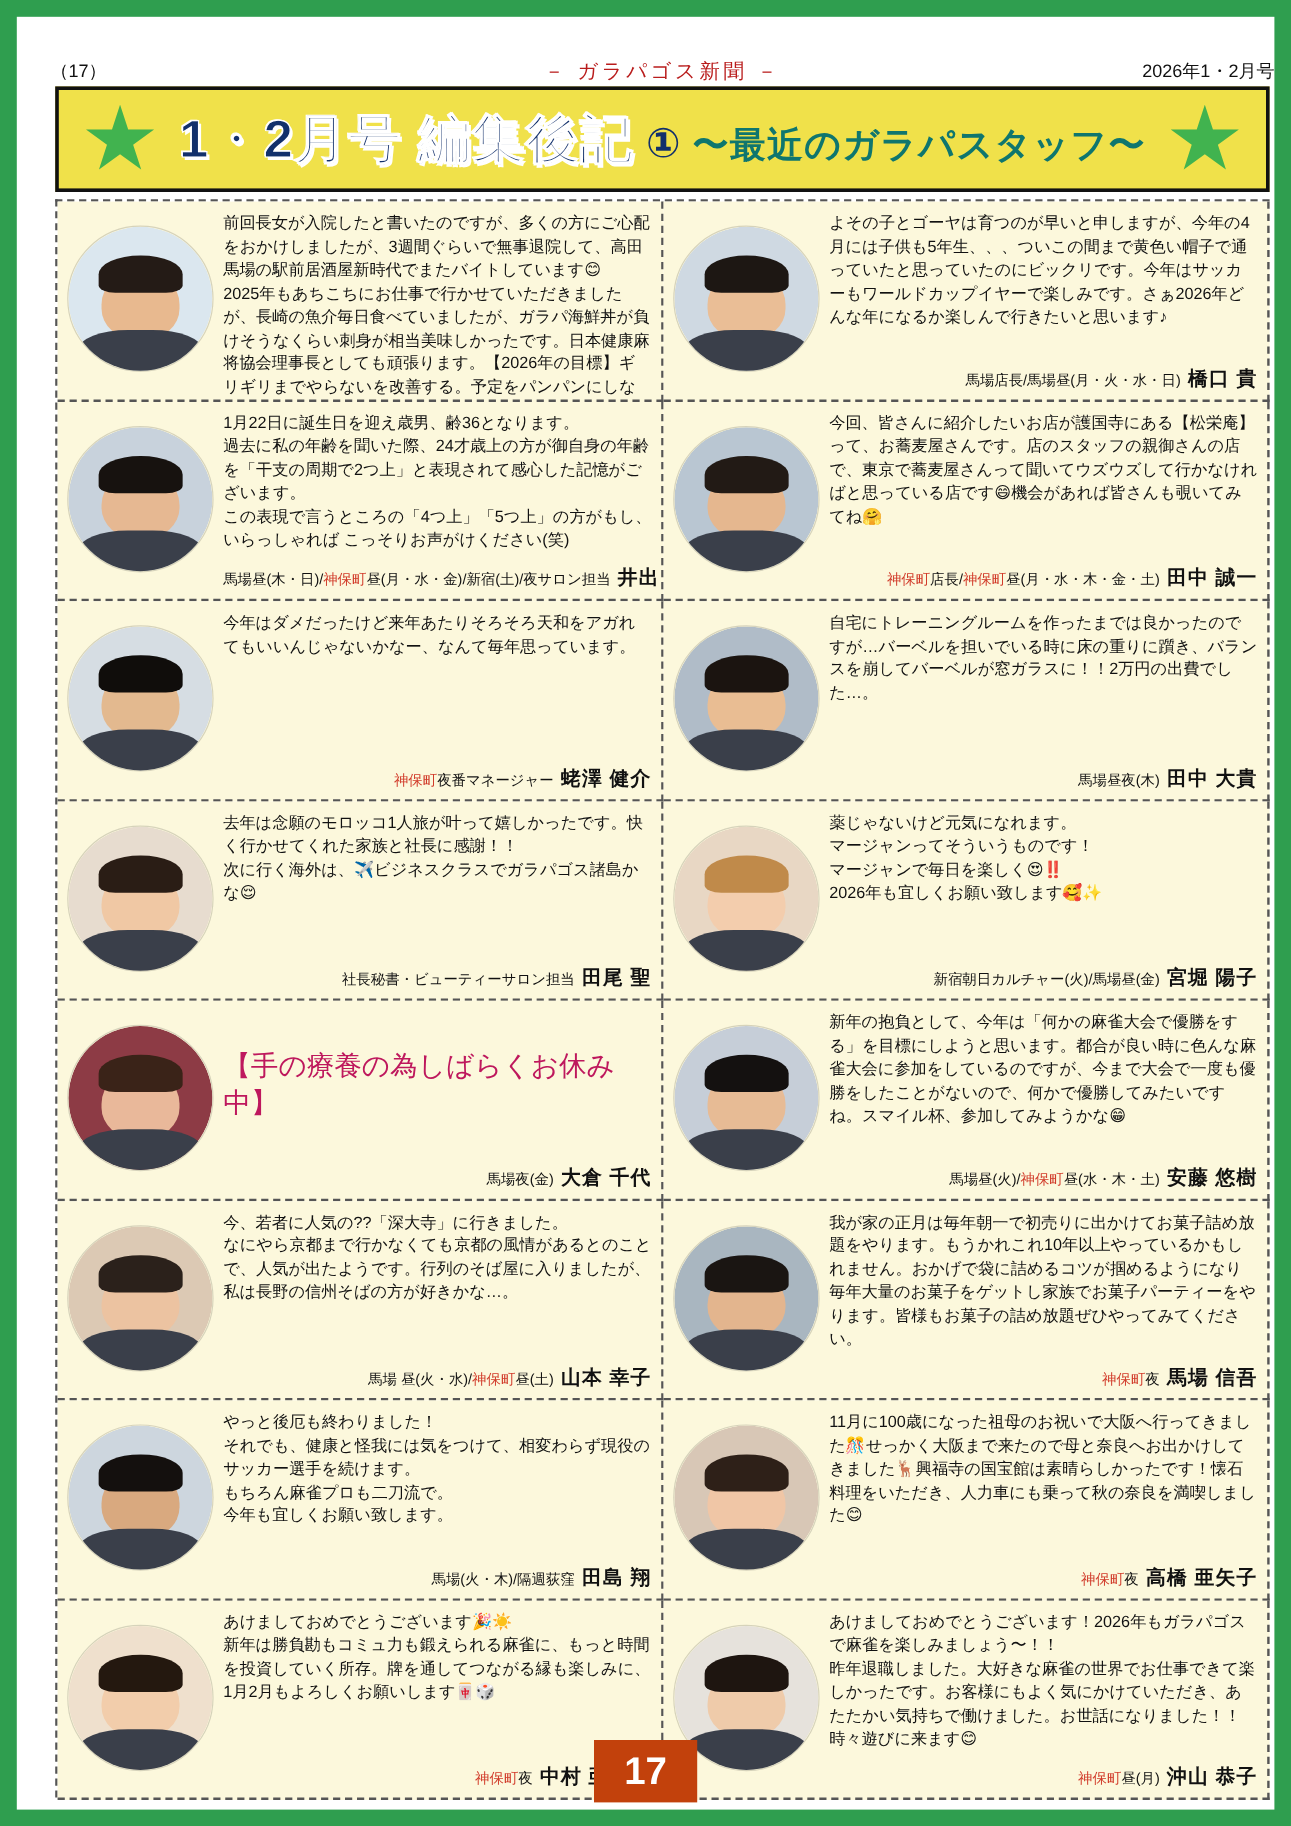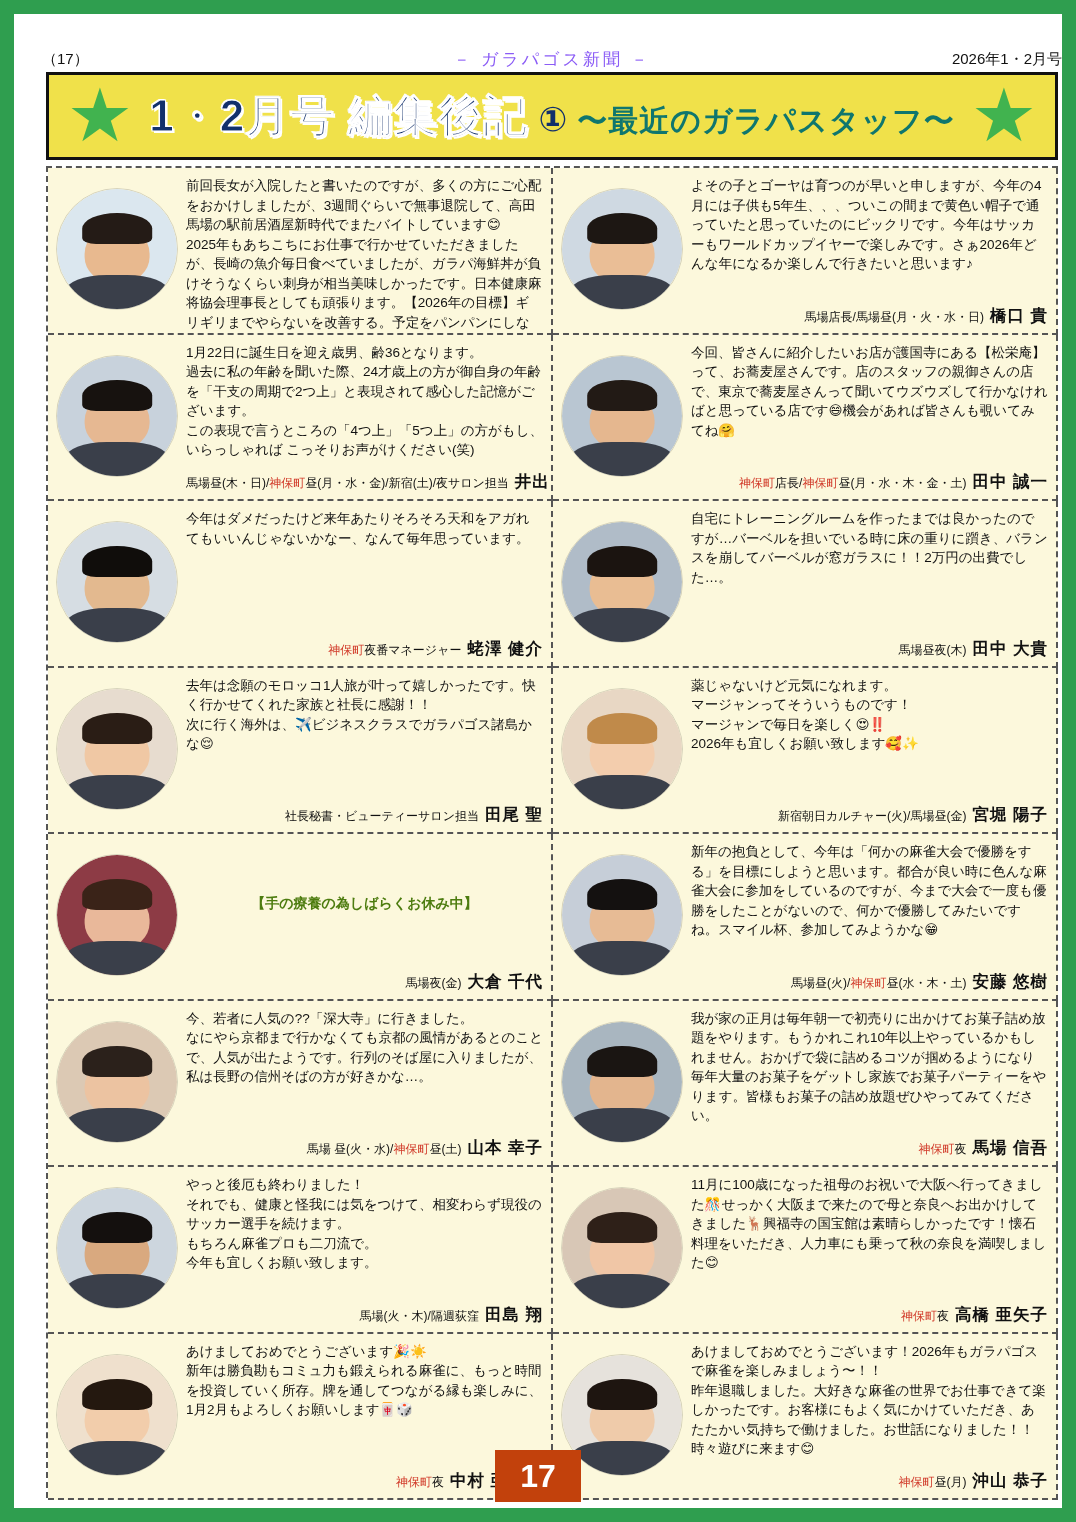--- a/index.html
+++ b/index.html
@@ -18,21 +18,21 @@
     background:#fff;
   }
   .header-row{
     position:absolute;left:14px;top:26px;width:1048px;height:38px;
     display:flex;align-items:center;justify-content:space-between;
     padding:0 14px;box-sizing:border-box;
     font-size:15px;color:#111;
   }
   .header-center{
     position:absolute;left:0;right:0;text-align:center;
-    font-size:17px;letter-spacing:3px;color:#8b5cf6;
+    font-size:17px;letter-spacing:3px;color:#b91c1c;
   }
   .header-left,.header-right{position:relative;z-index:2;font-size:15px;}
   .header-right{font-size:15px;}
 
   
   .title-banner{
     position:absolute;left:32px;top:58px;width:1012px;height:88px;
     background:#f0e14a;
     border:3px solid #111;
     box-sizing:border-box;
@@ -122,21 +122,21 @@
   }
   .credit{
     text-align:right;font-size:13px;color:#111;margin-top:4px;
     white-space:nowrap;
   }
   .credit .role{font-size:12px;}
   .credit .role .red{color:#d13b2a;}
   .credit .name{font-size:16.5px;font-weight:bold;margin-left:6px;letter-spacing:1px;}
   .note-center{
     display:flex;align-items:center;justify-content:center;flex:1;
-    font-size:14px;font-weight:bold;color:#4d7c0f;
+    font-size:23px;font-weight:normal;color:#be185d;
   }
   
   .pagenum{
     position:absolute;left:50%;transform:translateX(-50%);
     bottom:6px;width:86px;height:52px;background:#c2410c;
     color:#fff;font-size:32px;font-weight:bold;
     display:flex;align-items:center;justify-content:center;
     z-index:6;
   }
 </style>

